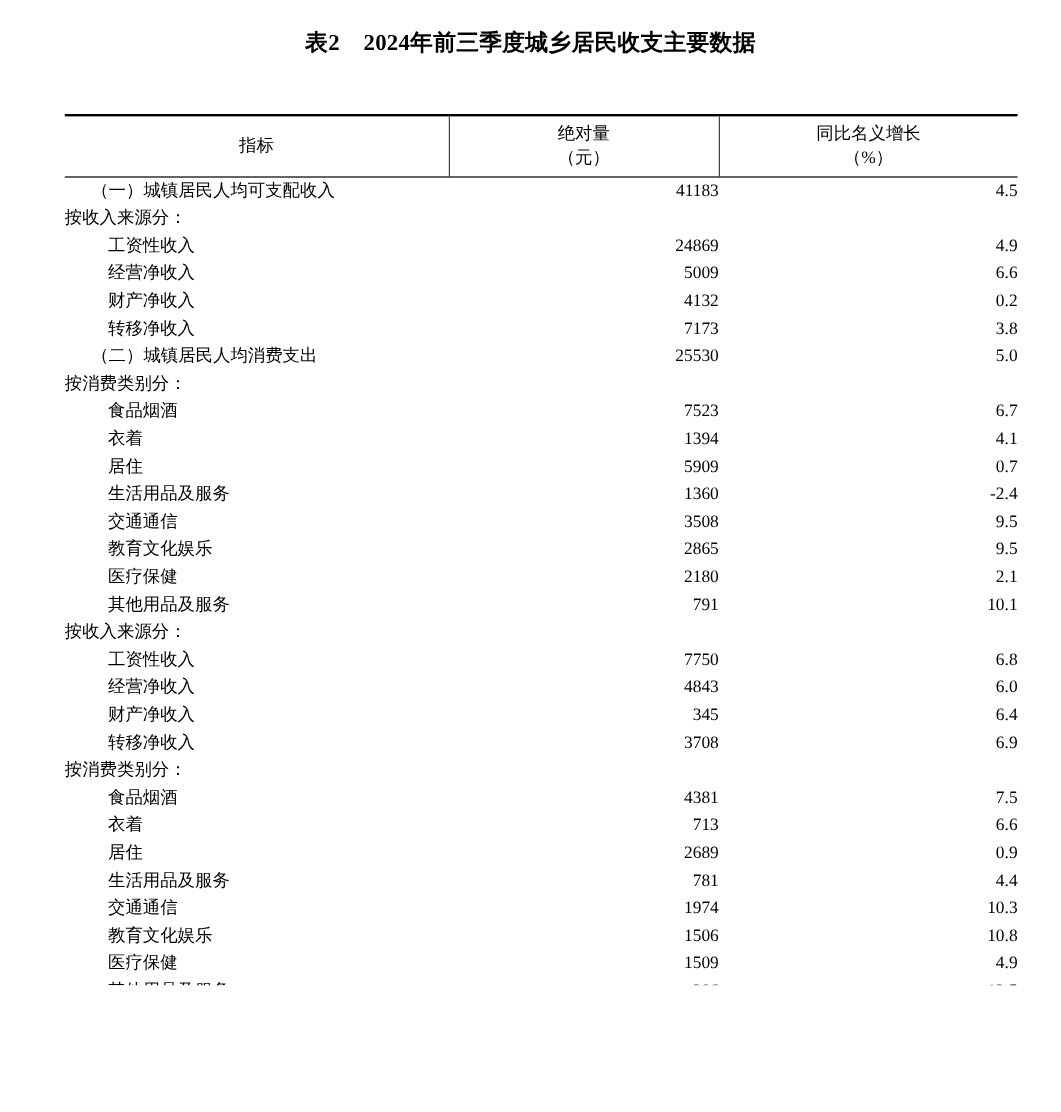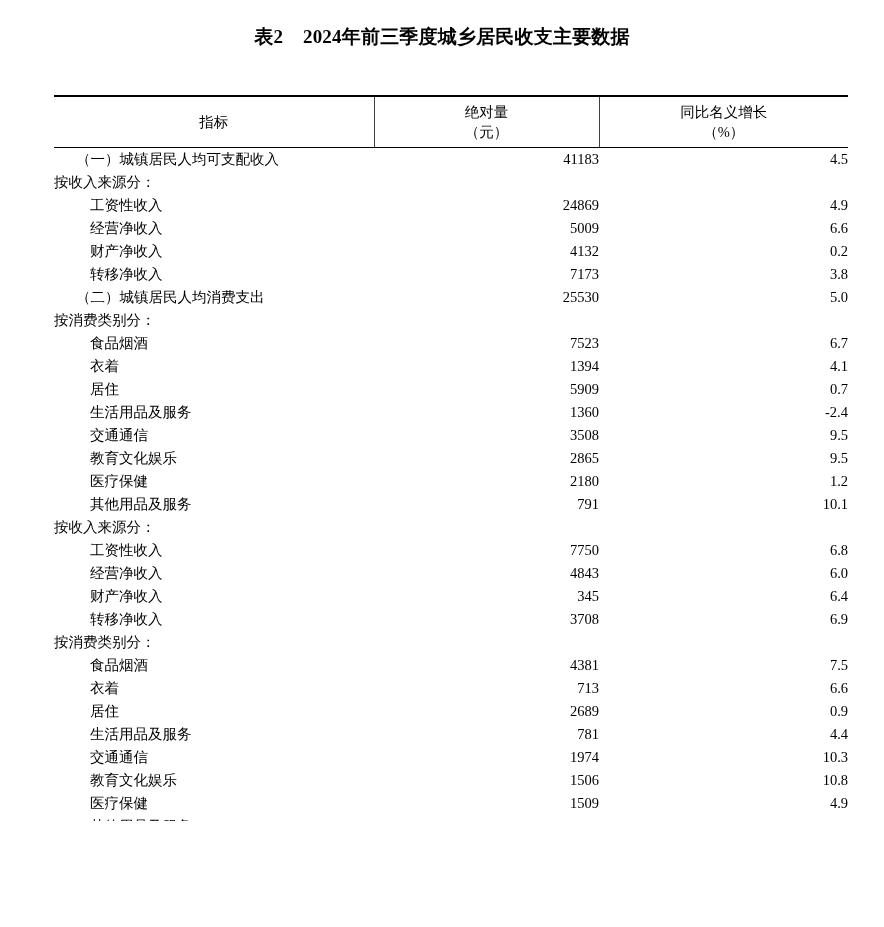--- a/index.html
+++ b/index.html
@@ -211,21 +211,21 @@
             <td class="cell-pct">9.5</td>
           </tr>
           <tr>
             <td class="cell-ind"><span class="lvl-2">教育文化娱乐</span></td>
             <td class="cell-abs">2865</td>
             <td class="cell-pct">9.5</td>
           </tr>
           <tr>
             <td class="cell-ind"><span class="lvl-2">医疗保健</span></td>
             <td class="cell-abs">2180</td>
-            <td class="cell-pct">1.2</td>
+            <td class="cell-pct">2.1</td>
           </tr>
           <tr>
             <td class="cell-ind"><span class="lvl-2">其他用品及服务</span></td>
             <td class="cell-abs">791</td>
             <td class="cell-pct">10.1</td>
           </tr>
           <tr>
             <td class="cell-ind"><span class="lvl-1">按收入来源分：</span></td>
             <td class="cell-abs"></td>
             <td class="cell-pct"></td>

